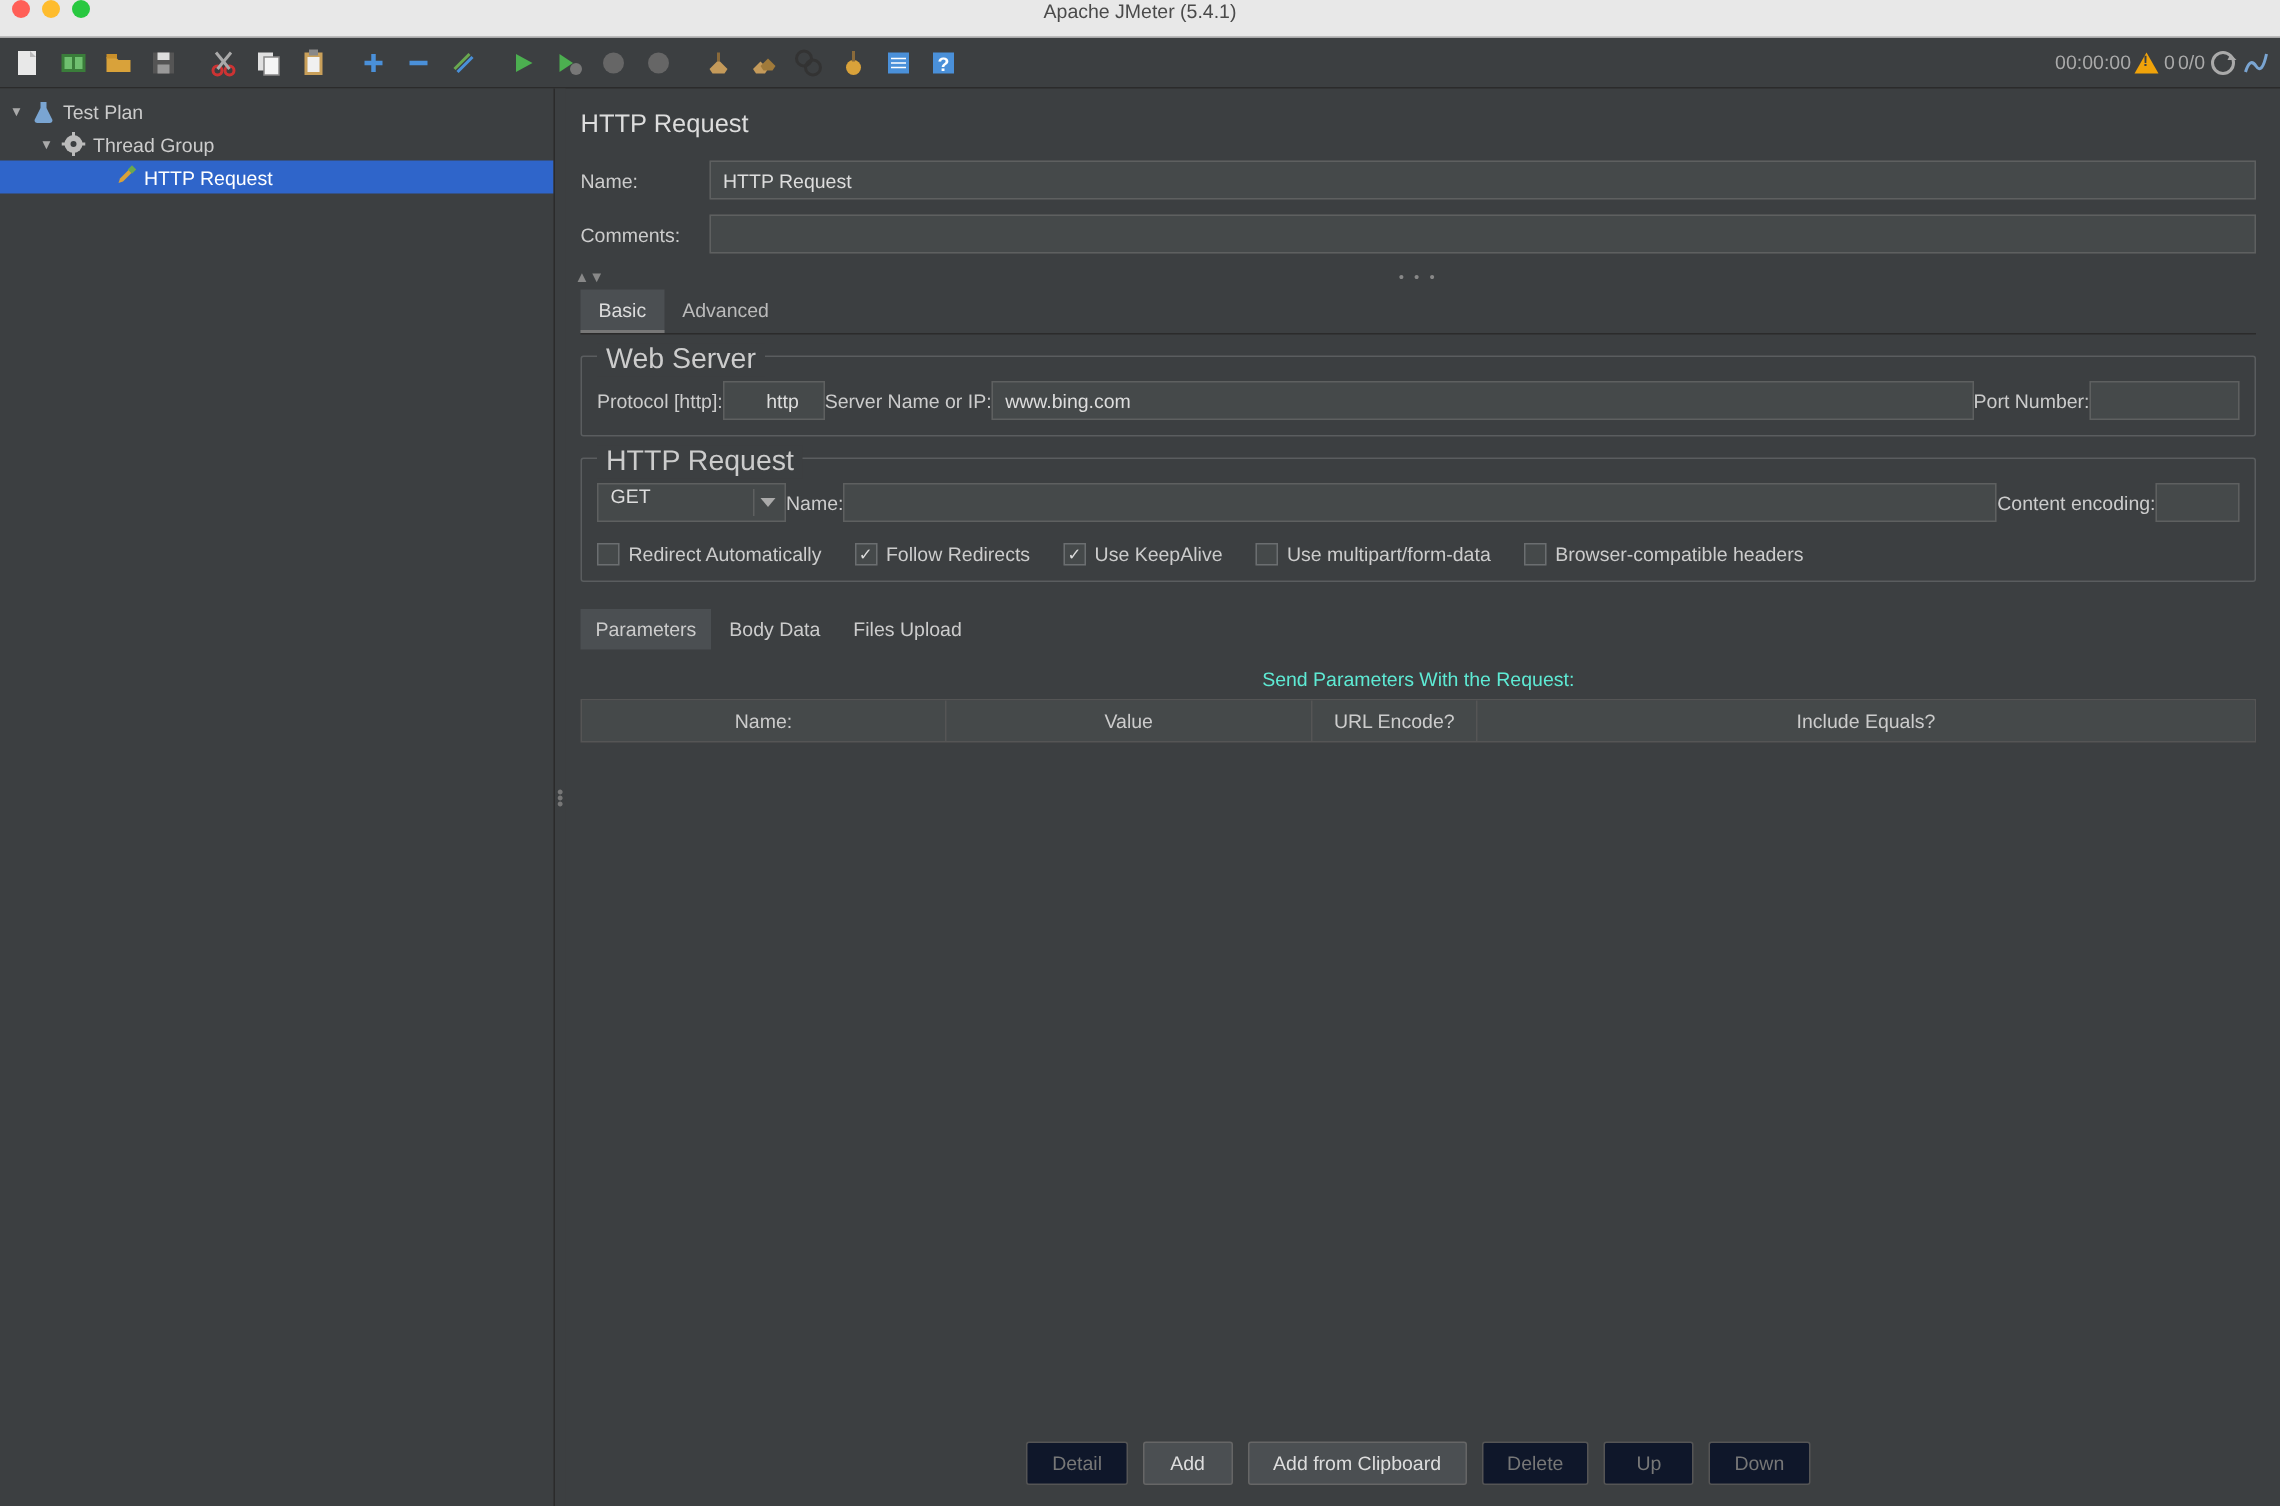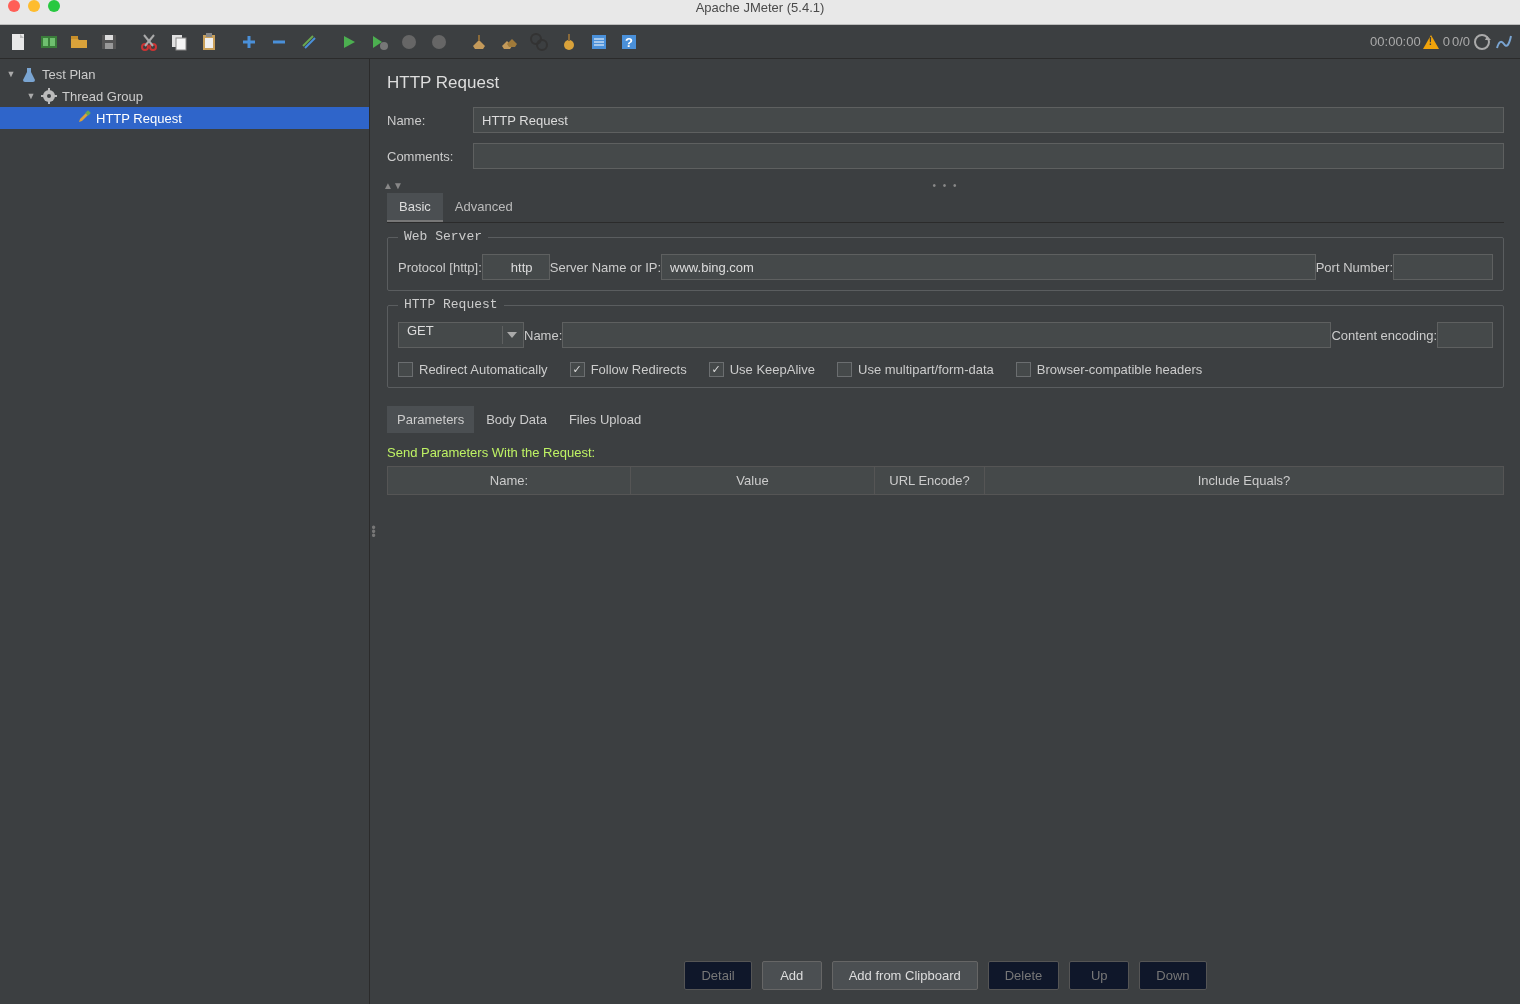--- a/index.html
+++ b/index.html
@@ -112,21 +112,21 @@
     padding:6px 12px; color:#bbb; cursor:pointer; font-size:13px;
   }
   .tab.active { background:#4b4f52; border-bottom:2px solid #777; color:#ddd;}
 
   .group {
     border:1px solid #5a5d5f; border-radius:2px; margin-top:14px;
     padding:16px 10px 10px 10px; position:relative;
   }
   .group-title {
     position:absolute; top:-9px; left:10px; background:#3c3f41; padding:0 6px;
-    color:#ccc; font-size:13px;font-family:Liberation Mono, monospace;
+    color:#ccc; font-size:19px;
   }
   .hrow{ display:flex; align-items:center; }
   .hrow .lbl{ color:#ccc; white-space:nowrap; }
 
   .select {
     position:relative; width:126px; height:26px;
     background:#45494a; border:1px solid #5e6060; color:#ddd;
     display:flex; padding:0 24px 0 8px; cursor:pointer;
   }
   .select::after{
@@ -143,21 +143,21 @@
     width:15px; height:15px; border:1px solid #6b6e70; background:#45494a;
     display:flex; align-items:center; justify-content:center; font-size:11px; color:#ddd;
   }
   .chk.on .box::after{content:"✓";}
 
   .subtabs { display:flex; margin-top:18px; gap:2px;}
   .subtab { padding:6px 10px; cursor:pointer; color:#ccc;}
   .subtab.active{ background:#4b4f52; }
 
   .params-area{ margin-top:12px; flex:1; display:flex; flex-direction:column; min-height:0;}
-  .params-title{ color:#bef264; margin-bottom:6px;}
+  .params-title{ text-align:center; color:#5eead4; margin-bottom:6px;}
   .param-table{ border:1px solid #555; }
   .param-head{ display:flex; background:#45494a; }
   .param-head .ph{
     padding:6px 8px; color:#ccc; text-align:center; border-right:1px solid #555; font-size:13px;
   }
   .ph:last-child{border-right:none;}
   .ph.name{flex:0 0 243px;}
   .ph.value{flex:0 0 244px;}
   .ph.enc{flex:0 0 110px;}
   .ph.ctype{flex:0 0 228px;}

